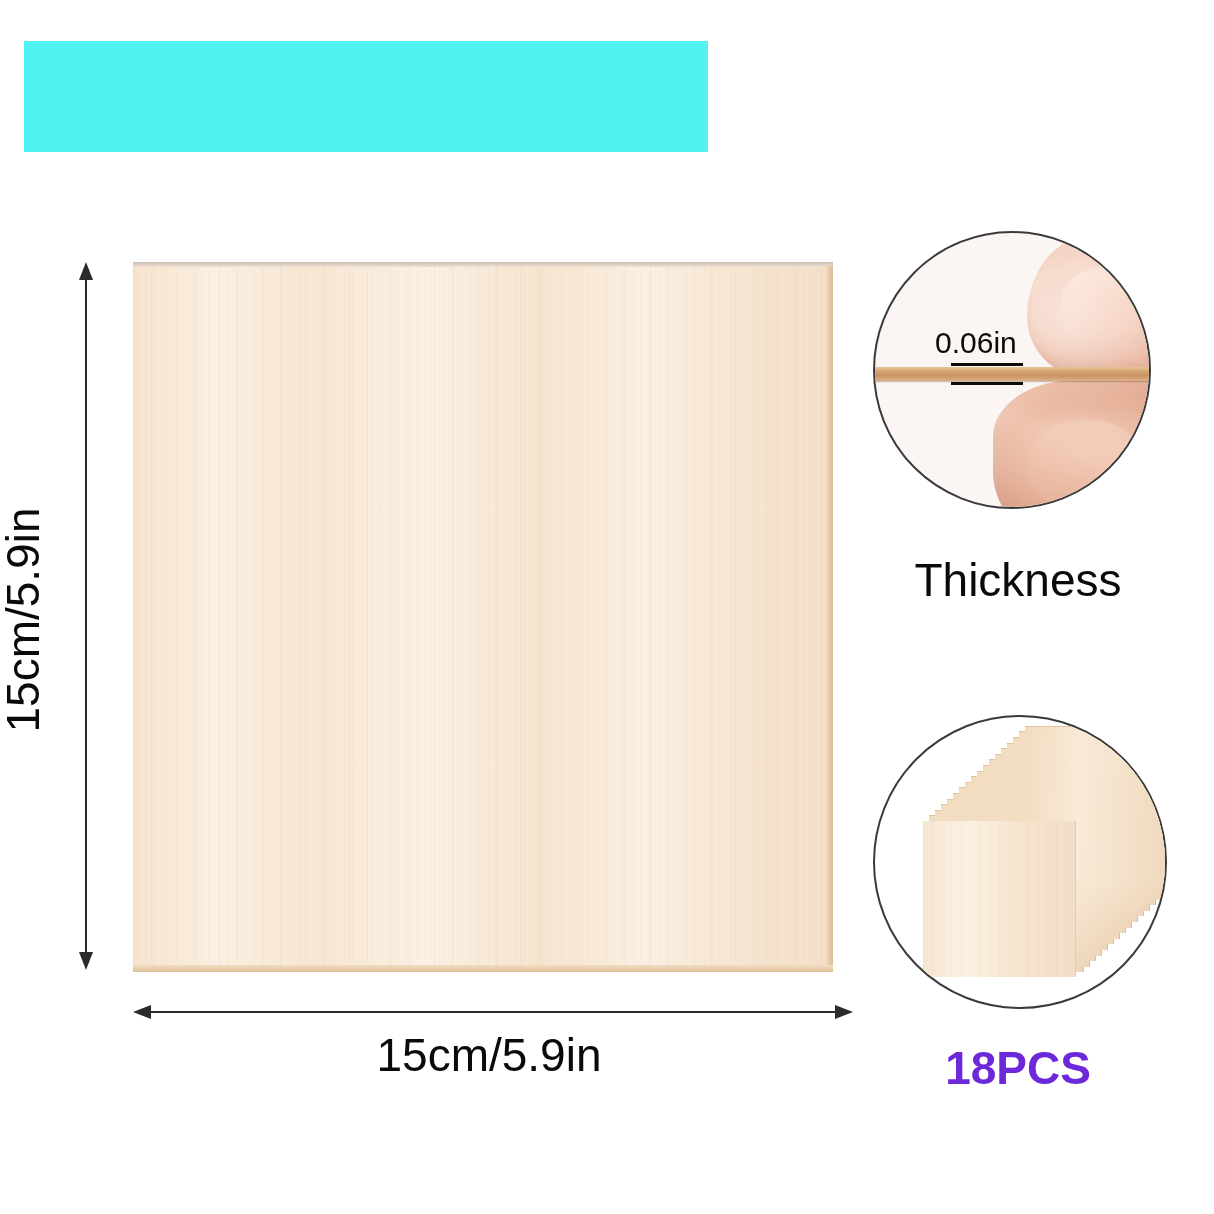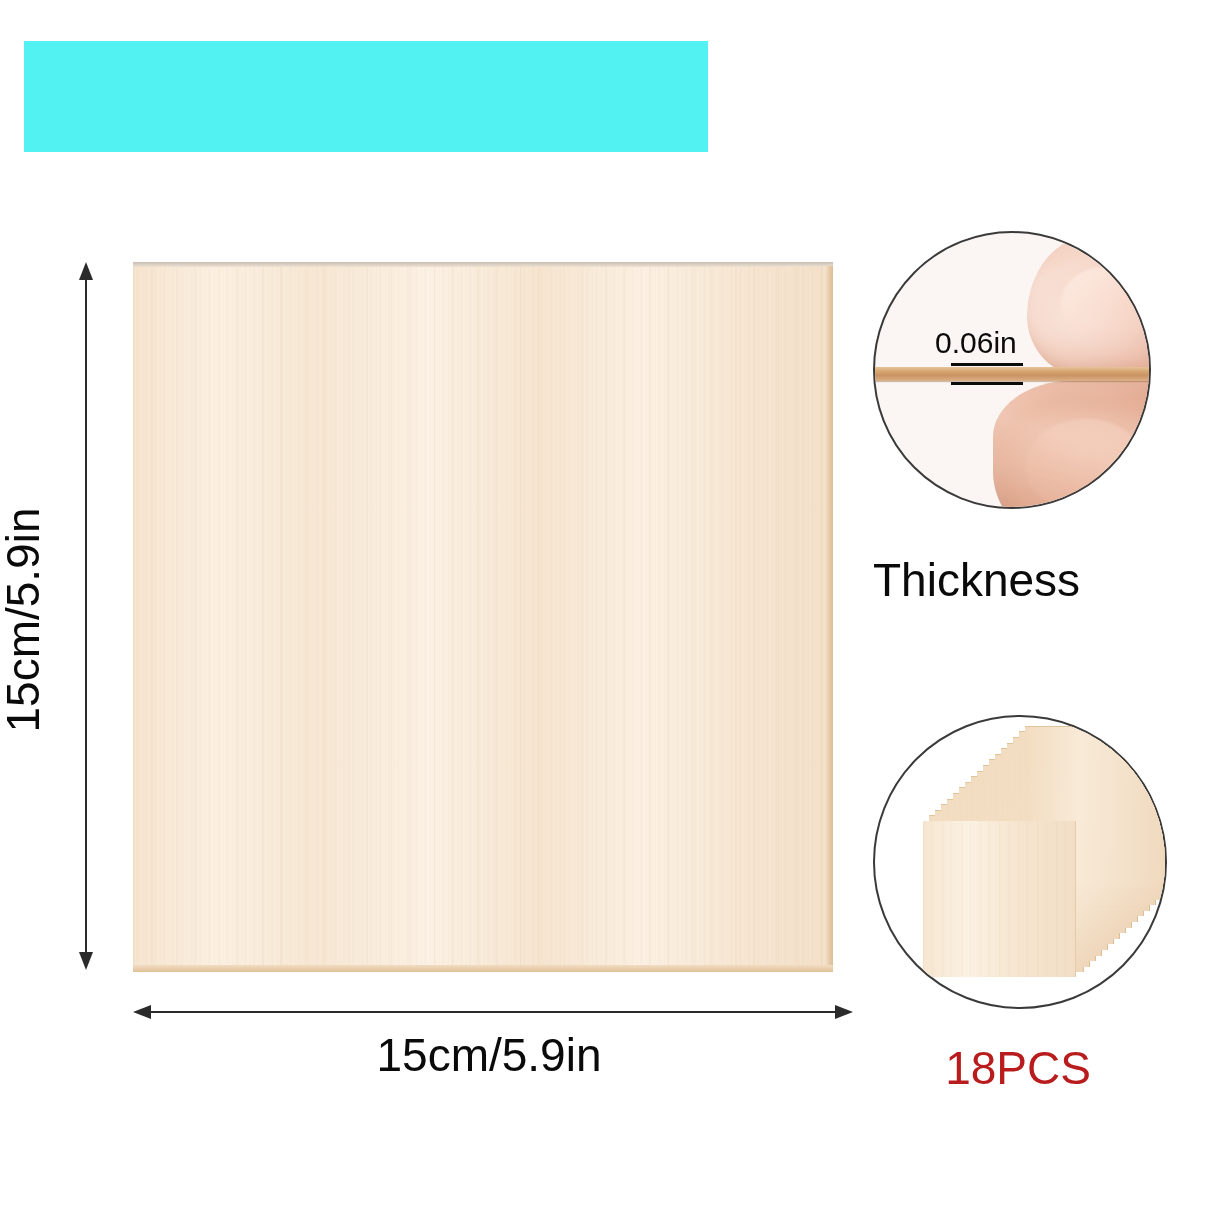--- a/index.html
+++ b/index.html
@@ -308,28 +308,30 @@
     border-right: 1px solid #e7cba6;
   }
   #pcs-label {
     position: absolute;
     left: 873px;
     top: 1042px;
     width: 290px;
     text-align: center;
     font-size: 46px;
     line-height: 52px;
-    color: #b91c1c;
-    white-space: nowrap;
+    color: #6d28d9;
+    white-space: nowrap;
+    font-weight: bold;
   }
   #thickness-label {
     position: absolute;
     left: 873px;
     top: 554px;
     width: 290px;
+    text-align: center;
     font-size: 46px;
     line-height: 52px;
     color: #0a0a0a;
     white-space: nowrap;
   }
 </style>
 </head>
 <body>
 
 <div id="page">

